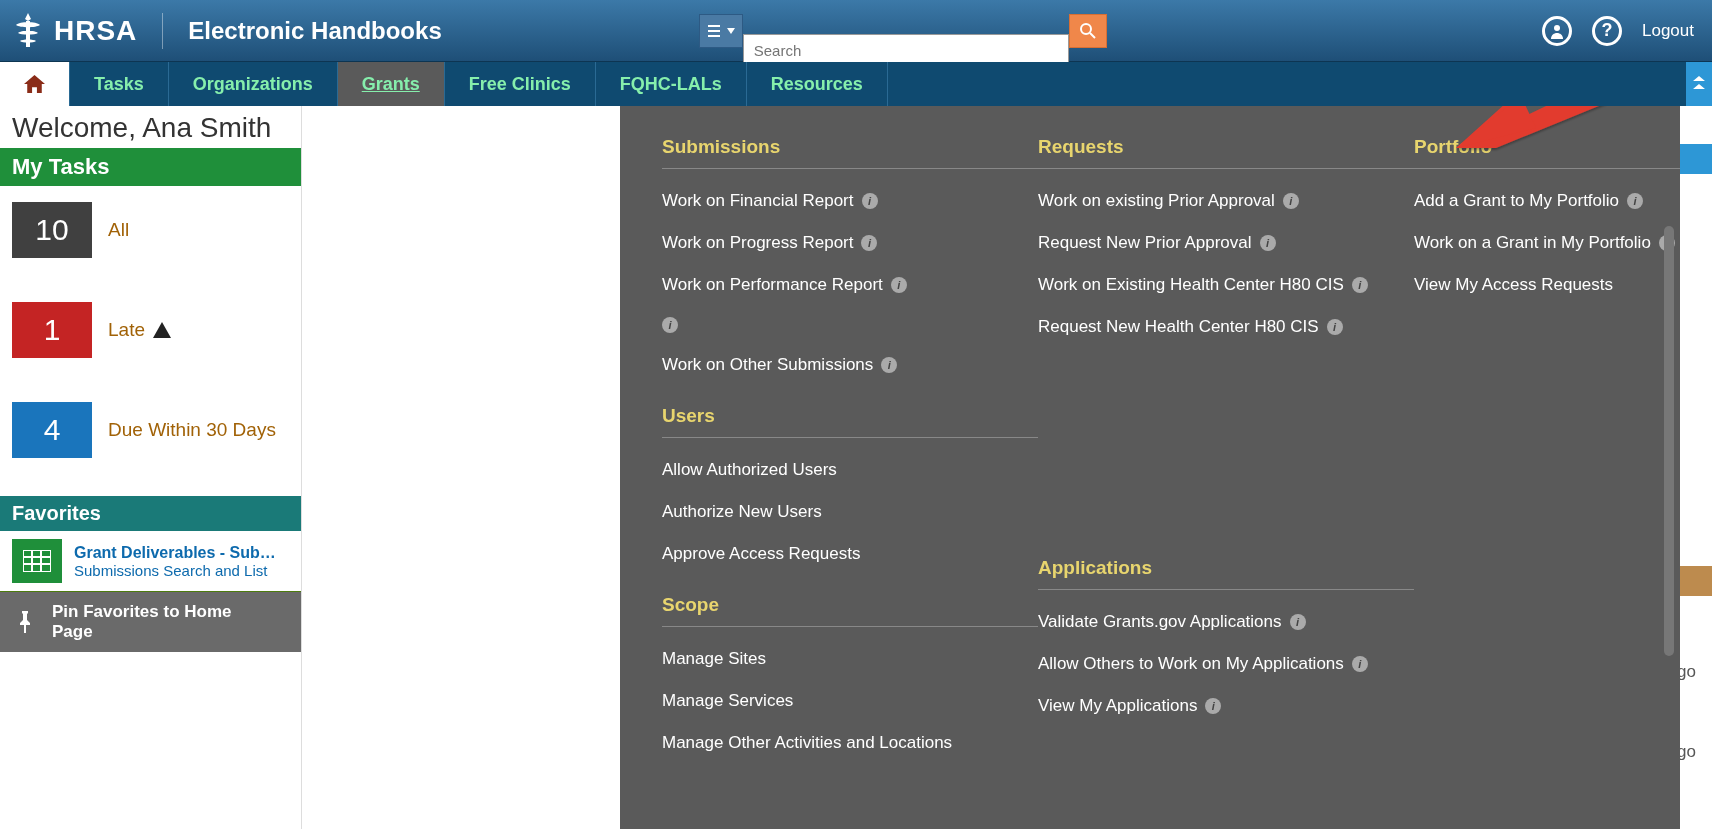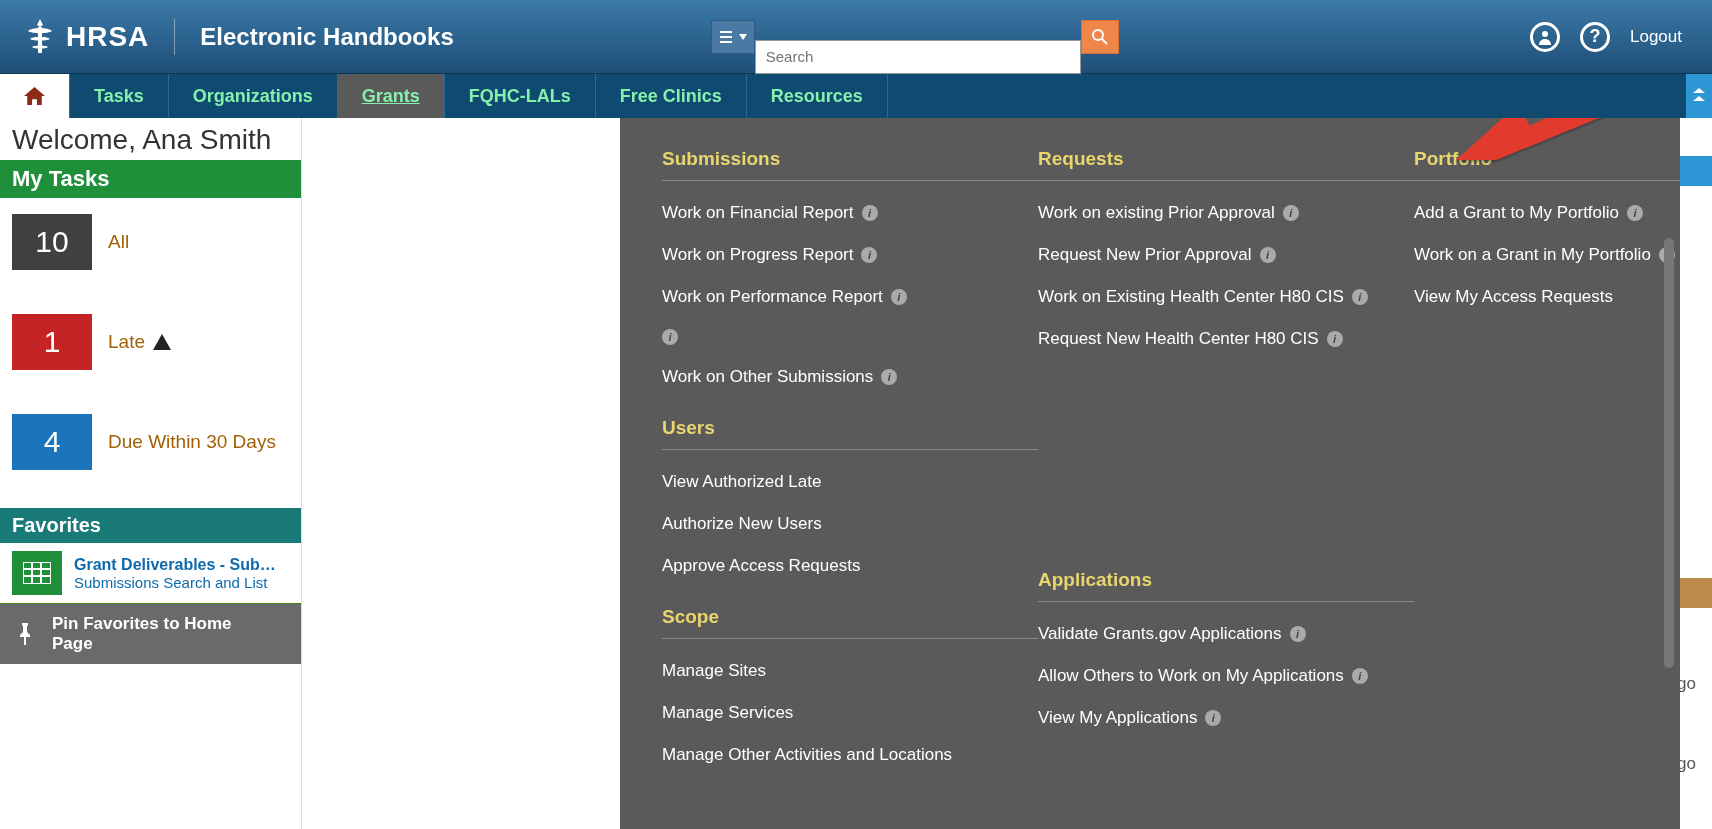--- a/index.html
+++ b/index.html
@@ -1,21 +1,21 @@
 <!DOCTYPE html>
 <html><head>
 <meta charset="utf-8">
 <style>
 * { margin: 0; padding: 0; box-sizing: border-box; font-family: Arial, Helvetica, sans-serif; }
 html, body { width: 1712px; height: 829px; overflow: hidden; background: #fff; }
 
 .top-bar {
-  height: 74px;
+  height: 62px;
   background: linear-gradient(to bottom, #3c79a8 0%, #1e4f77 100%);
-  display: flex; align-items: center; color: #fff; padding: 0 20px;
+  display: flex; align-items: center; color: #fff; padding: 0 8px;
   border-bottom: 1px solid #0d3552;
   gap: 7px;
 }
 .logo { display: flex; align-items: center; gap: 6px; font-weight: 900; font-size: 28px; letter-spacing: 1px; }
 .logo svg { height: 40px; }
 .vr { width: 1px; height: 36px; background: rgba(255,255,255,.4); margin: 0 18px; }
 .brand-sub { font-size: 24px; font-weight: 700; }
 .spacer { flex: 1; }
 
 .search-wrap { display: flex; align-items: center; margin-left: 250px; }
@@ -134,22 +134,22 @@
 
 <div class="nav-row">
   <div class="nav-tab home">
     <svg width="26" height="22" viewBox="0 0 26 22">
         <path fill="#8a2c18" d="M13 0L0 11h4v11h6v-7h6v7h6V11h4z"></path>
       </svg>
   </div>
   <div class="nav-tab">Tasks</div>
   <div class="nav-tab">Organizations</div>
   <div class="nav-tab active">Grants</div>
+  <div class="nav-tab">Free Clinics</div>
   <div class="nav-tab">FQHC-LALs</div>
-  <div class="nav-tab">Free Clinics</div>
   <div class="nav-tab">Resources</div>
   <div class="collapse-btn">
     <svg width="12" height="16" viewBox="0 0 12 16">
         <path fill="#fff" d="M6 0l6 5H0zM6 8l6 5H0z"></path>
       </svg>
   </div>
 </div>
 
 <div class="body-row">
   <div class="left-col">
@@ -237,21 +237,21 @@
                 <span class="info-dot">i</span>
               </a>
             <a class="mega-link">
                 <span>Work on Other Submissions</span>
                 <span class="info-dot">i</span>
               </a>
           </div>
           <div class="sect-title" style="margin-top:30px">Users</div>
           <div class="link-col">
             <a class="mega-link">
-                <span>View Authorized Late</span>
+                <span>Allow Authorized Users</span>
               </a>
             <a class="mega-link">
                 <span>Authorize New Users</span>
               </a>
             <a class="mega-link">
                 <span>Approve Access Requests</span>
               </a>
           </div>
           <div class="sect-title" style="margin-top:30px">Scope</div>
           <div class="link-col">

